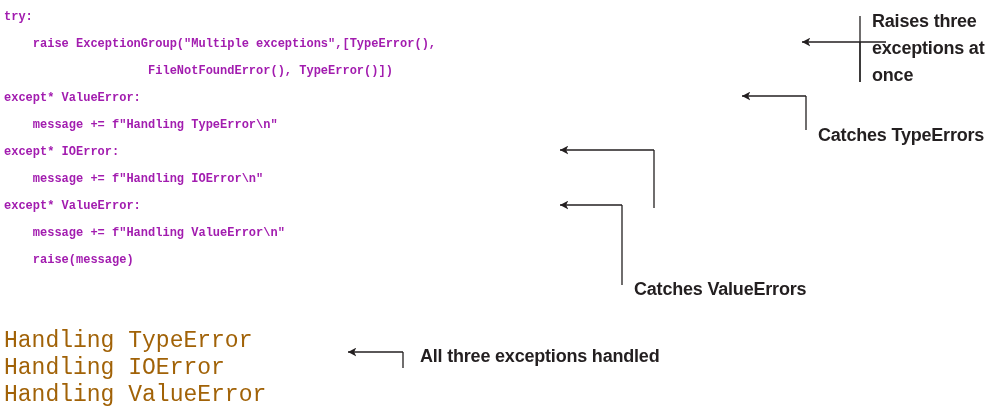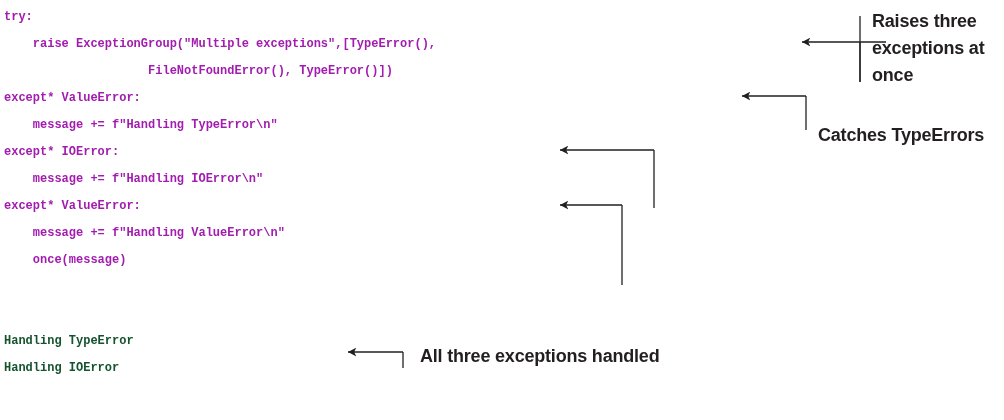--- a/index.html
+++ b/index.html
@@ -35,25 +35,25 @@
   }
 
   .output-listing {
     position: absolute;
     left: 4px;
     top: 328px;
     width: 420px;
   }
   .output-line {
     font-family: "Liberation Mono", "DejaVu Sans Mono", monospace;
-    font-size: 12px;
+    font-size: 23px;
     line-height: 27px;
     height: 27px;
-    color: #14532d;
-    font-weight: bold;
+    color: #a16207;
+    font-weight: normal;
     white-space: pre;
   }
 
   
   .callout {
     position: absolute;
     font-family: "Liberation Sans", sans-serif;
     font-weight: bold;
     font-size: 18px;
     line-height: 27px;
@@ -80,26 +80,27 @@
   <div class="code-listing">
     <div class="code-line">try:</div>
     <div class="code-line">    raise ExceptionGroup("Multiple exceptions",[TypeError(),</div>
     <div class="code-line">                    FileNotFoundError(), TypeError()])</div>
     <div class="code-line">except* ValueError:</div>
     <div class="code-line">    message += f"Handling TypeError\n"</div>
     <div class="code-line">except* IOError:</div>
     <div class="code-line">    message += f"Handling IOError\n"</div>
     <div class="code-line">except* ValueError:</div>
     <div class="code-line">    message += f"Handling ValueError\n"</div>
-    <div class="code-line">    once(message)</div>
+    <div class="code-line">    raise(message)</div>
   </div>
 
   <div class="output-listing">
     <div class="output-line">Handling TypeError</div>
     <div class="output-line">Handling IOError</div>
+    <div class="output-line">Handling ValueError</div>
   </div>
 
   <svg class="leaders" viewBox="0 0 1004 420" width="1004" height="420" xmlns="http://www.w3.org/2000/svg">
     <defs>
       <marker id="ah" markerWidth="9" markerHeight="9" refX="8.4" refY="4.5" orient="auto" markerUnits="userSpaceOnUse">
         <path d="M8.4,4.5 L0,0.1 L2.3,4.5 L0,8.9 Z" fill="#231f20"></path>
       </marker>
     </defs>
 
     <g>
@@ -130,16 +131,17 @@
     </g>
   </svg>
 
   <div class="callout" style="left:872px; top:8px; width:132px;">Raises three
 exceptions at
 once</div>
 
   <div class="callout" style="left:818px; top:122px; width:190px;">Catches TypeErrors</div>
 
 
+  <div class="callout" style="left:634px; top:276px; width:220px;">Catches ValueErrors</div>
 
   <div class="callout" style="left:420px; top:343px; width:300px;">All three exceptions handled</div>
 
 </div>
 
 </body></html>

